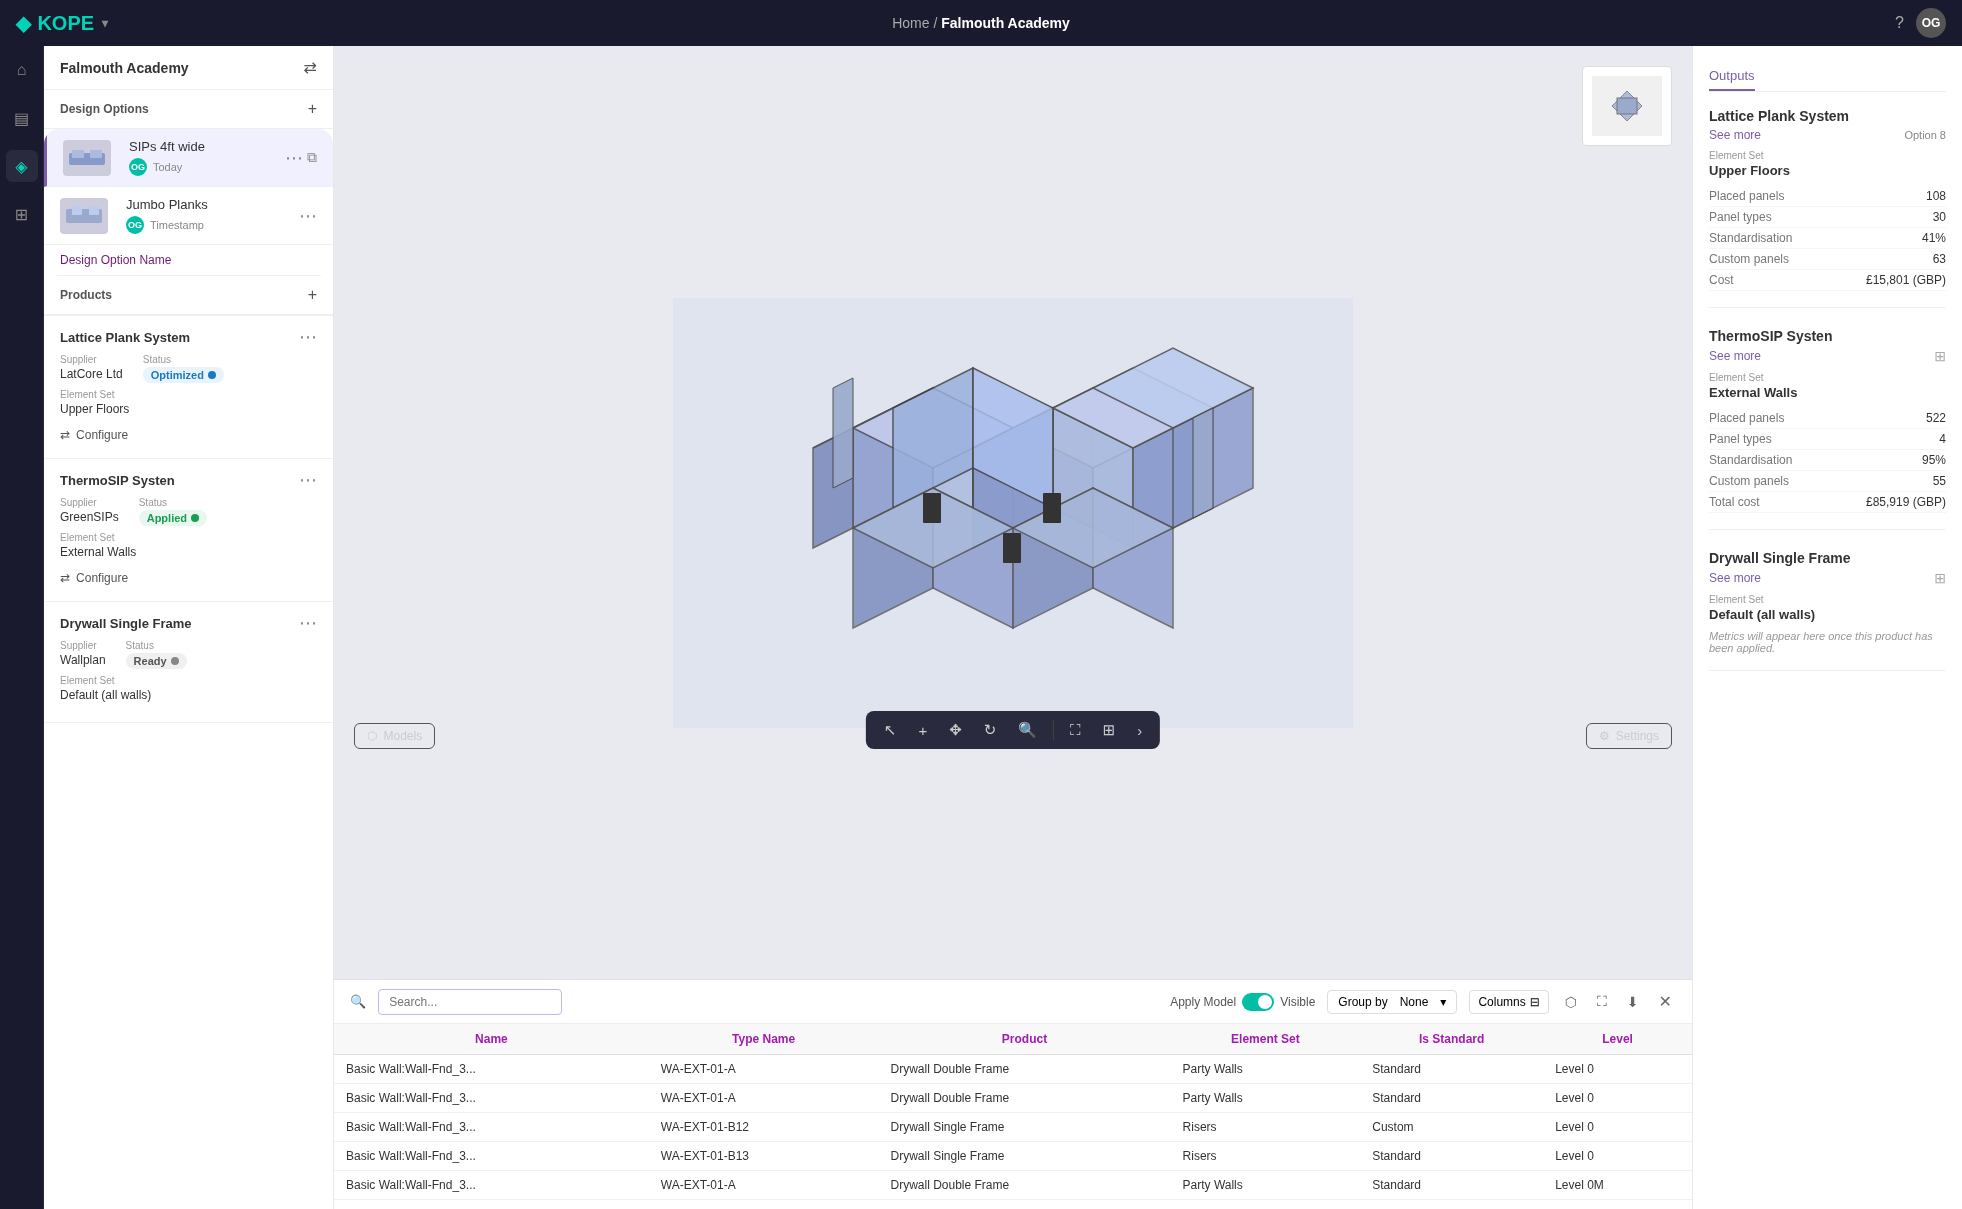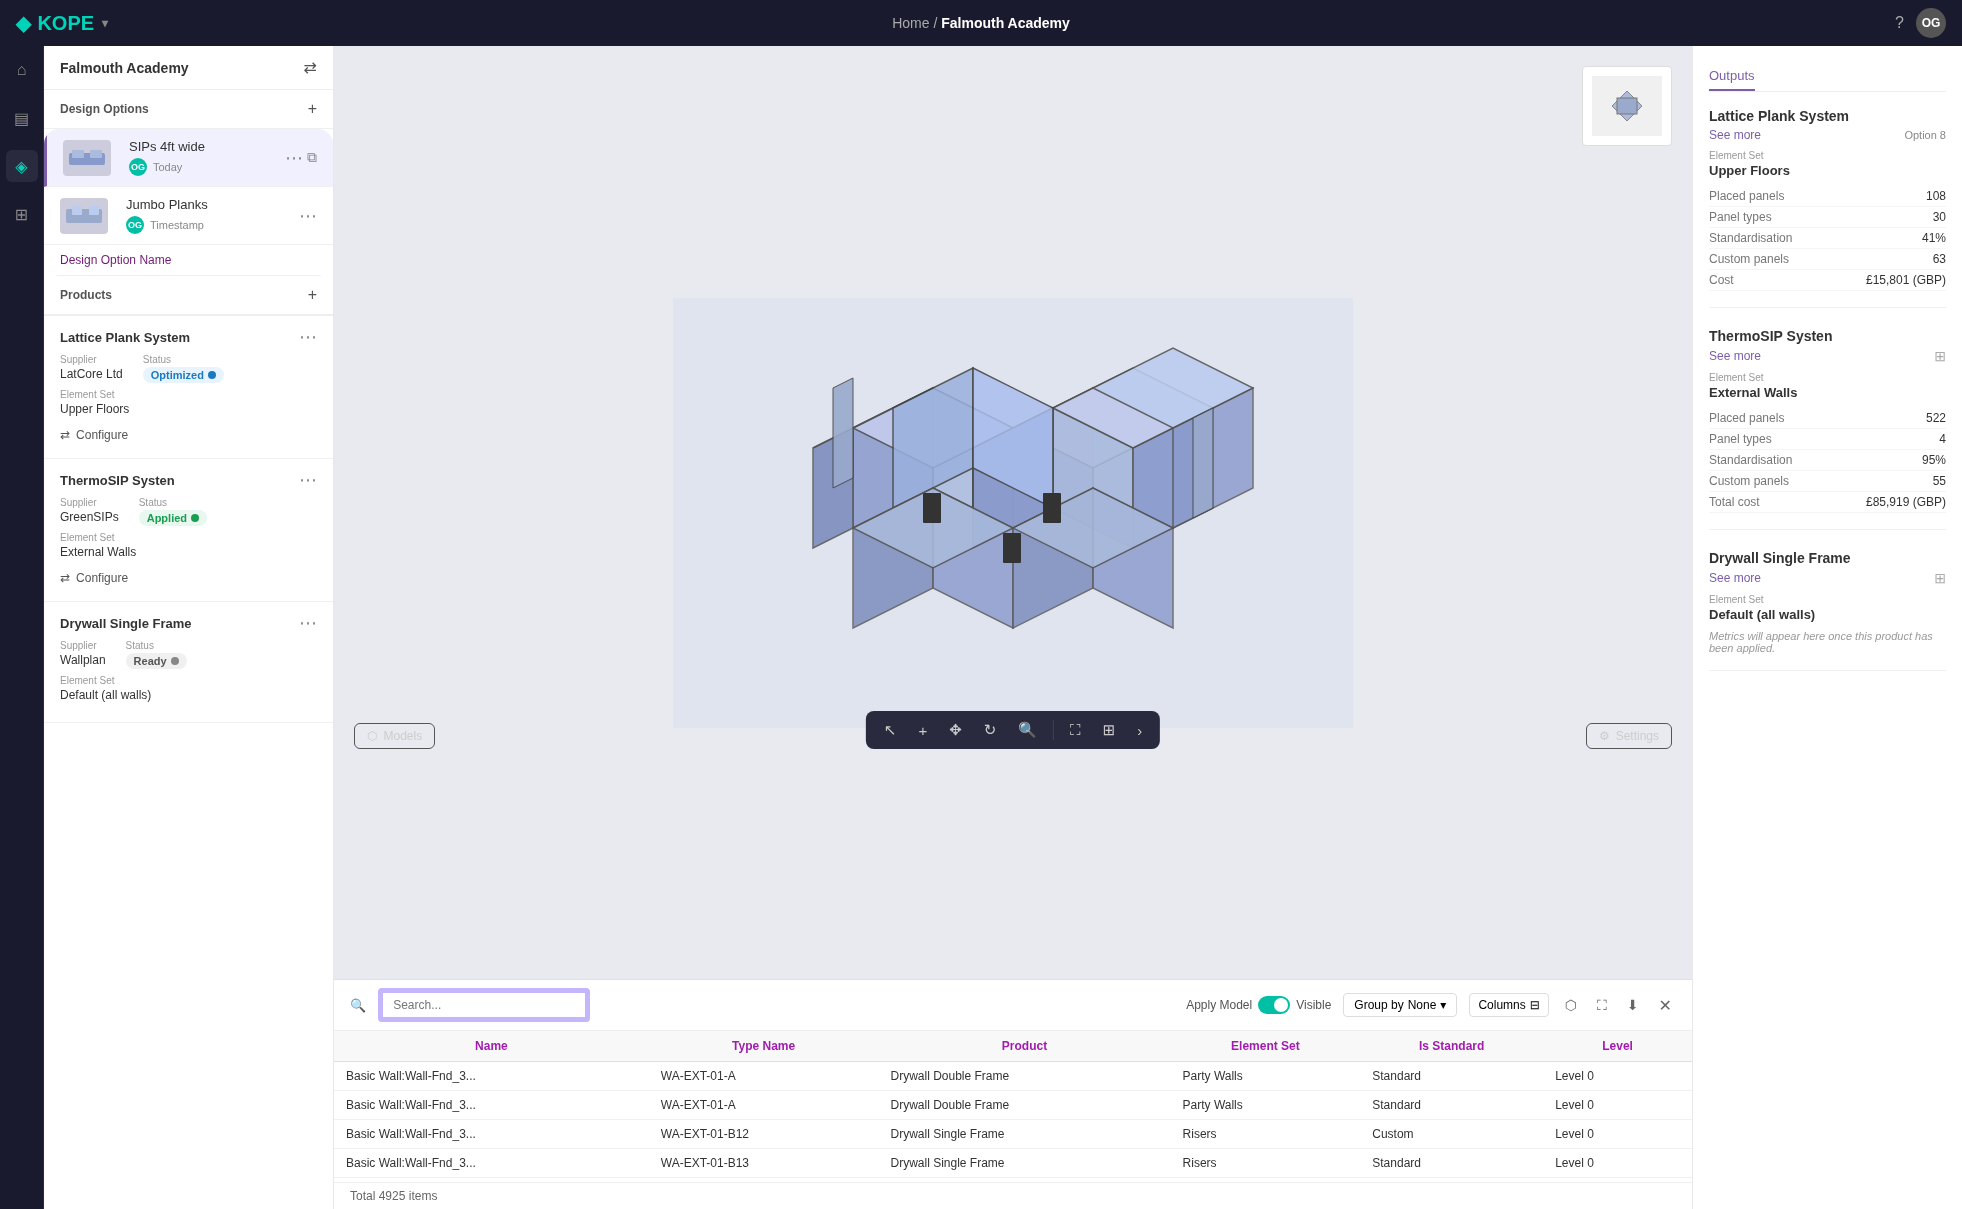--- a/index.html
+++ b/index.html
@@ -73,26 +73,26 @@
     .viewport-minimap { position: absolute; top: 20px; right: 20px; width: 90px; height: 80px; background: #fff; border: 1px solid #ddd; border-radius: 4px; display: flex; align-items: center; justify-content: center; }
     .viewport-toolbar { background: #2a2a3e; border-radius: 8px; padding: 6px 12px; display: flex; align-items: center; gap: 10px; position: absolute; bottom: 230px; left: 50%; transform: translateX(-50%); z-index: 10; }
     .toolbar-btn { background: none; border: none; color: #ccc; cursor: pointer; padding: 4px 6px; border-radius: 4px; font-size: 15px; }
     .toolbar-sep { width: 1px; height: 20px; background: #444; }
     .models-btn { background: none; border: 1px solid #555; color: #ccc; border-radius: 6px; padding: 5px 12px; cursor: pointer; font-size: 12px; display: flex; align-items: center; gap: 6px; position: absolute; bottom: 230px; left: 20px; }
     .settings-btn { background: none; border: 1px solid #555; color: #ccc; border-radius: 6px; padding: 5px 12px; cursor: pointer; font-size: 12px; display: flex; align-items: center; gap: 6px; position: absolute; bottom: 230px; right: 20px; }
 
     
     .table-section { background: #fff; height: 230px; border-top: 1px solid #e0e0e0; display: flex; flex-direction: column; }
     .table-toolbar { padding: 8px 16px; display: flex; align-items: center; gap: 12px; border-bottom: 1px solid #eee; flex-shrink: 0; }
-    .search-input { border: 5px solid #c4b5fd; border-radius: 4px; padding: 5px 10px; font-size: 12px; width: 212px; }
+    .search-input { border: 1px solid #c4b5fd; border-radius: 4px; padding: 5px 10px; font-size: 12px; width: 184px; }
     .table-toolbar-right { margin-left: auto; display: flex; align-items: center; gap: 12px; }
     .base-model-toggle { display: flex; align-items: center; gap: 6px; font-size: 12px; color: #555; }
     .toggle-switch { width: 32px; height: 18px; background: #00bfa5; border-radius: 9px; position: relative; cursor: pointer; }
     .toggle-knob { width: 14px; height: 14px; background: #fff; border-radius: 50%; position: absolute; top: 2px; right: 2px; }
-    .group-by-btn { display: flex; align-items: center; gap: 4px; background: none; border: 1px solid #ddd; border-radius: 4px; padding: 4px 10px; font-size: 12px; cursor: pointer; }
+    .group-by-btn { display: flex; align-items: center; gap: 12px; background: none; border: 1px solid #ddd; border-radius: 4px; padding: 4px 10px; font-size: 12px; cursor: pointer; }
     .columns-btn { background: none; border: 1px solid #ddd; border-radius: 4px; padding: 4px 8px; cursor: pointer; font-size: 12px; display: flex; align-items: center; gap: 4px; }
     .table-action-btn { background: none; border: none; cursor: pointer; color: #666; font-size: 14px; padding: 4px; }
     .table-close-btn { background: none; border: none; cursor: pointer; color: #666; font-size: 16px; padding: 4px; }
 
     
     .data-table { flex: 1; overflow-y: auto; }
     .data-table table { width: 100%; border-collapse: collapse; font-size: 12px; }
     .data-table th { background: #f8f8f8; padding: 8px 12px; text-align: center; font-weight: 600; color: #a21caf; border-bottom: 1px solid #e0e0e0; position: sticky; top: 0; }
     .data-table td { padding: 7px 12px; border-bottom: 1px solid #f0f0f0; color: #333; }
     .table-footer { padding: 6px 16px; font-size: 12px; color: #666; border-top: 1px solid #eee; flex-shrink: 0; }
@@ -452,21 +452,20 @@
                 <td>Basic Wall:Wall-Fnd_3...</td>
                 <td>WA-EXT-01-A</td>
                 <td>Drywall Double Frame</td>
                 <td>Party Walls</td>
                 <td>Standard</td>
                 <td>Level 0M</td>
               </tr>
             </tbody>
         </table>
       </div>
-      <div class="table-footer">Total 4925 items</div>
     </div>
   </div>
 
   <div class="right-panel">
     <div class="panel-tabs">
       <div class="panel-tab active">Outputs</div>
     </div>
 
     <div id="outputs-container">
         <div class="output-section">

